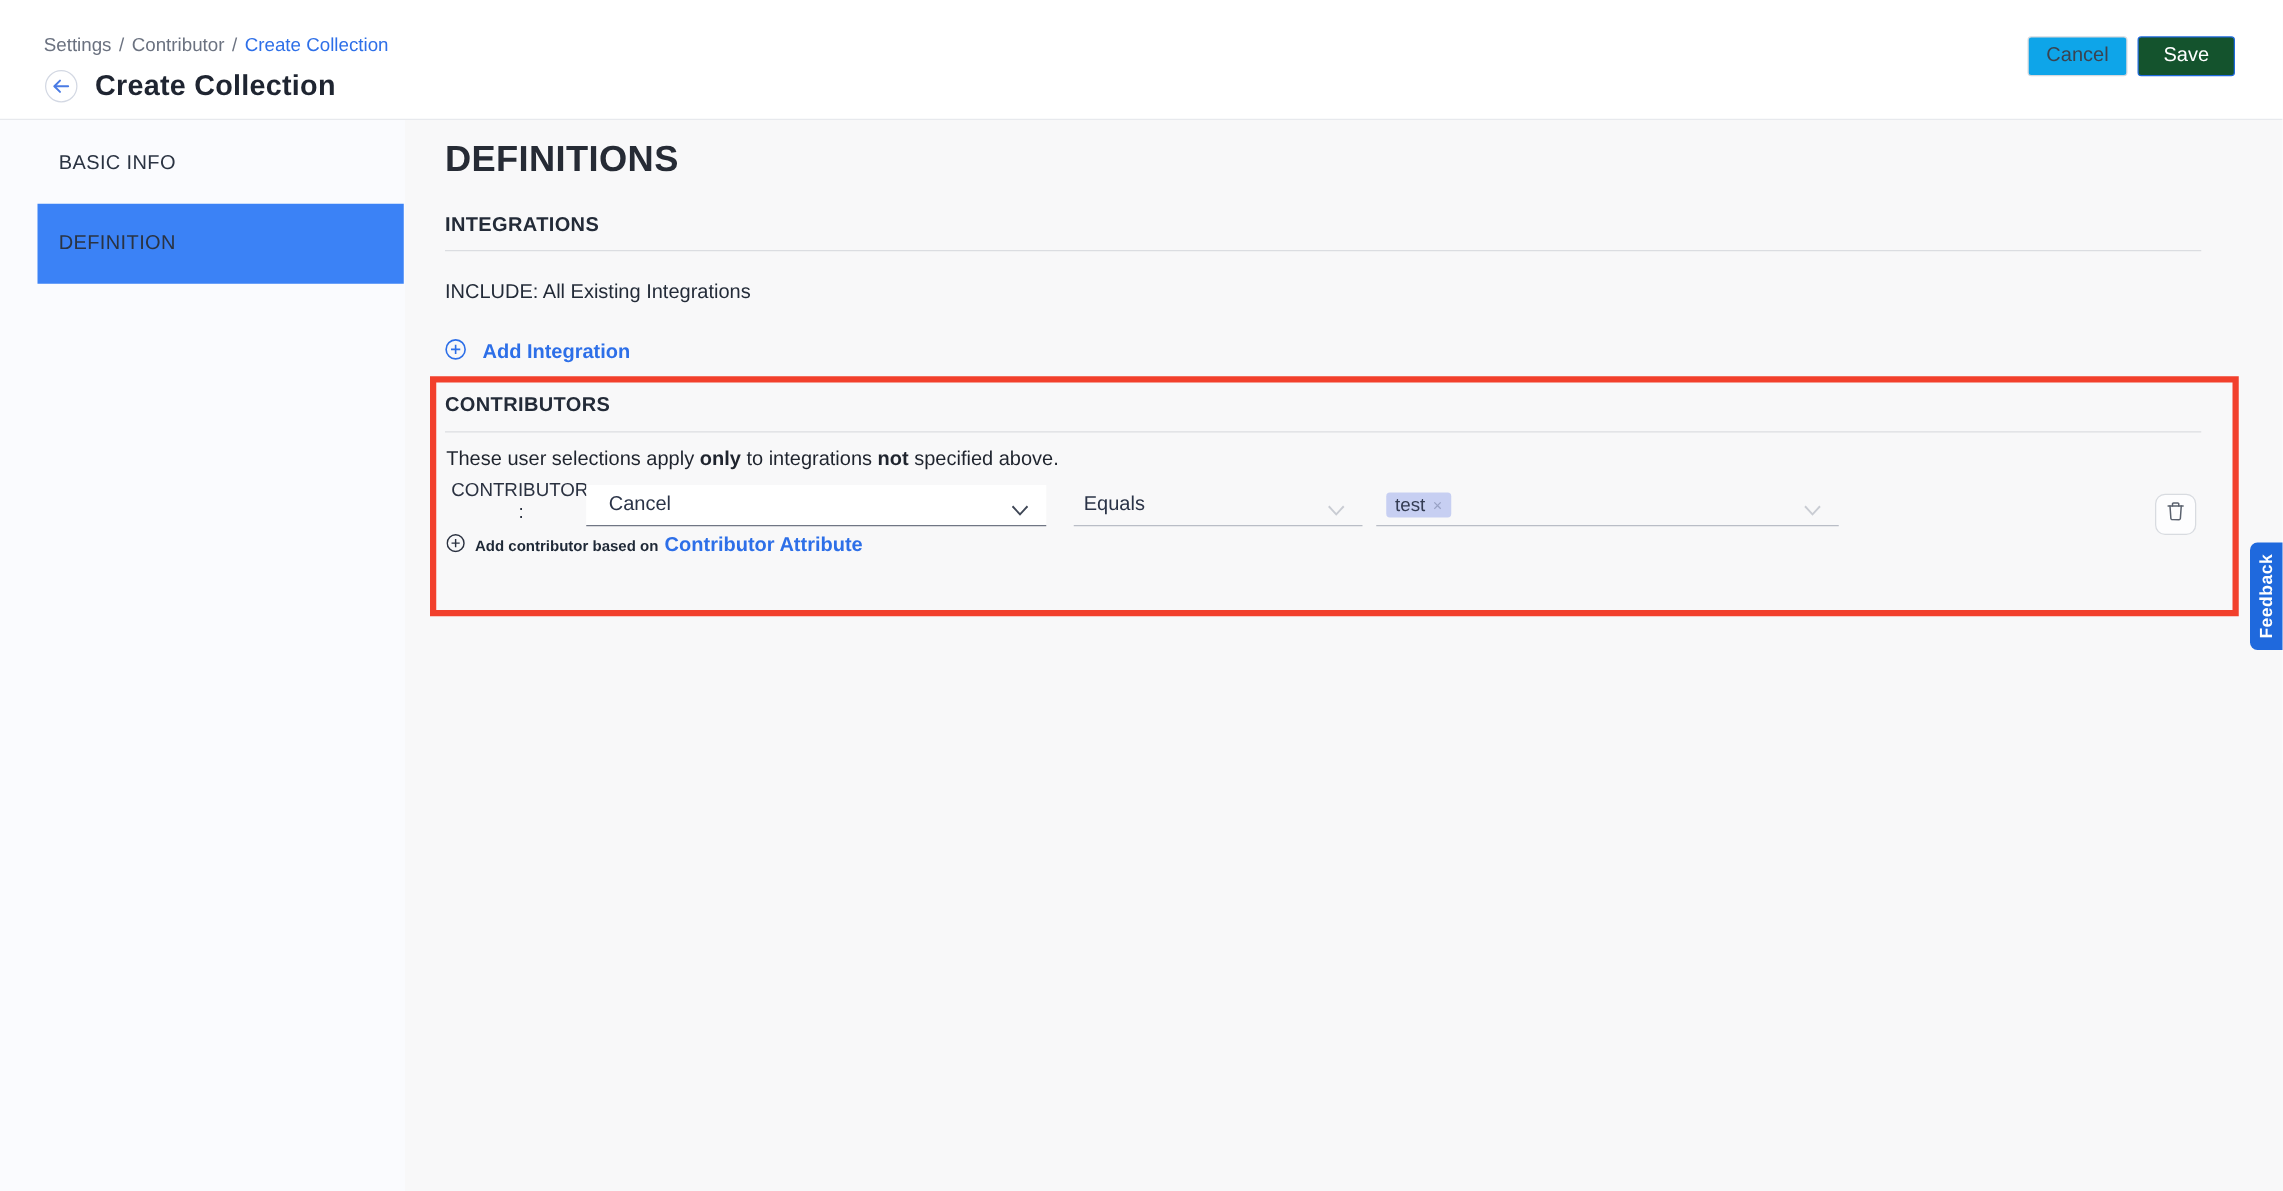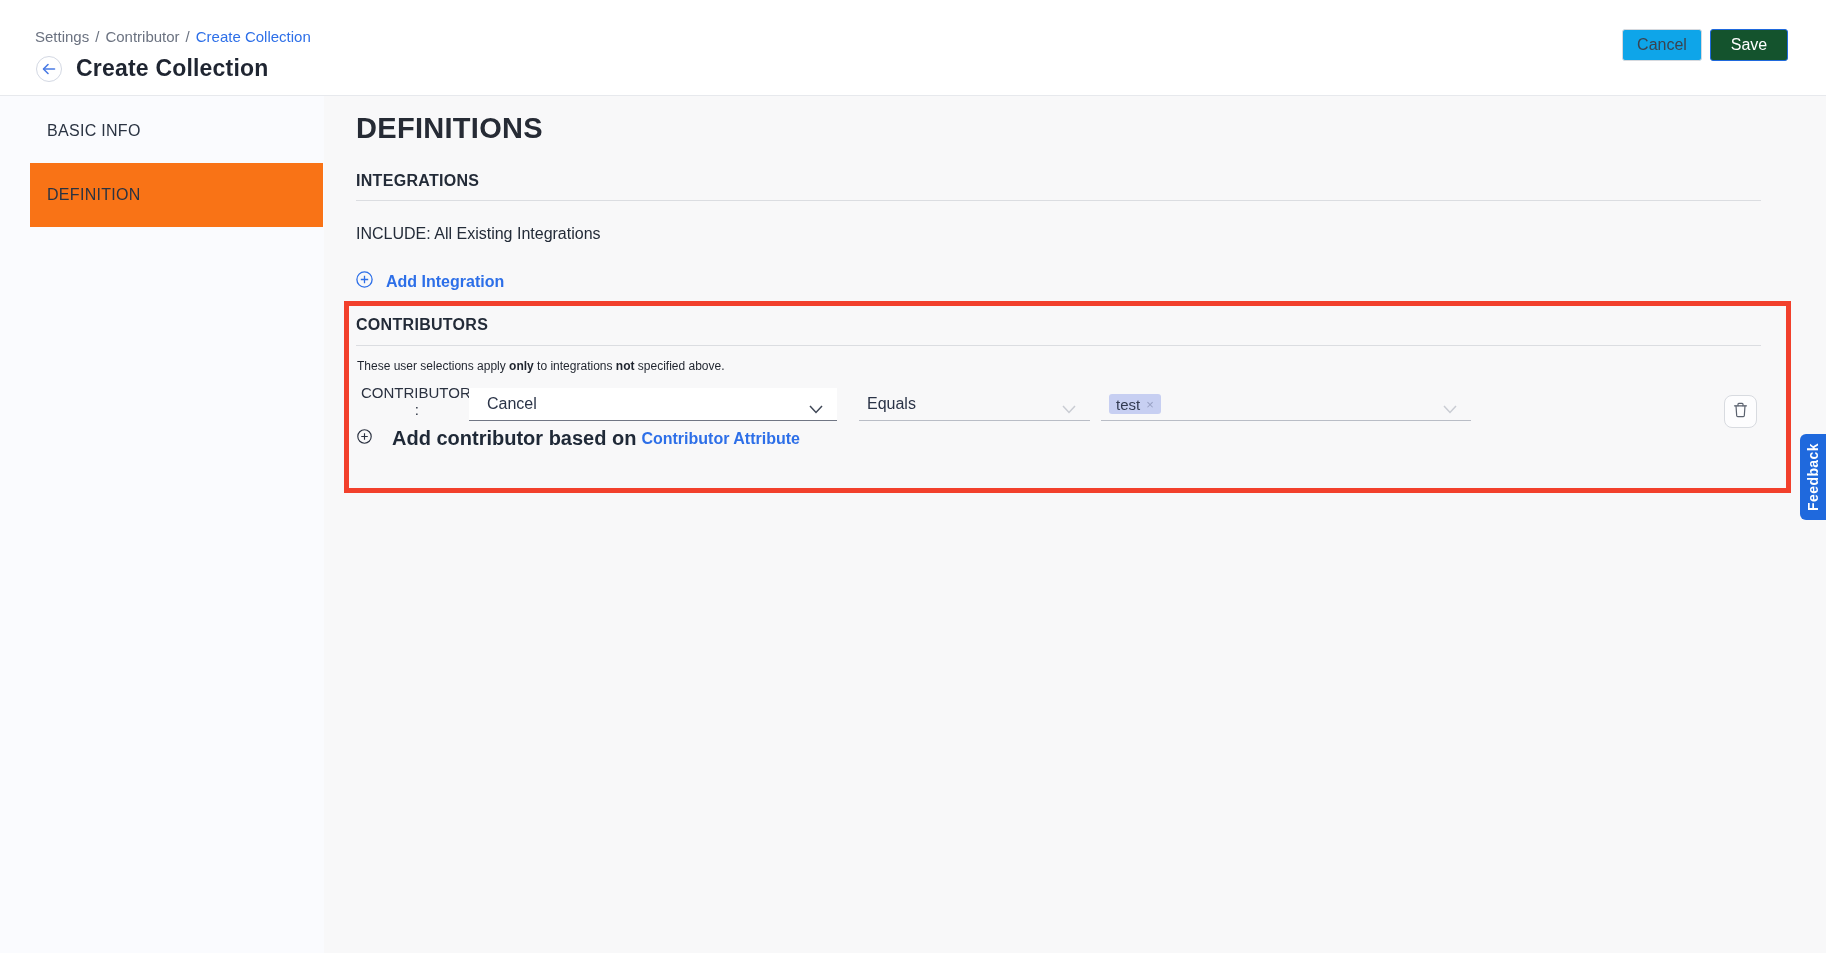--- a/index.html
+++ b/index.html
@@ -24,55 +24,55 @@
   .page-title { margin-left:14px; font-size:23px; font-weight:700; color:#1f2531; letter-spacing:0.2px; }
   .btn { position:absolute; top:29px; height:32px; border-radius:3px; font-size:16px;
     display:flex; align-items:center; justify-content:center; cursor:pointer; }
   .btn-cancel { left:1622px; width:80px; background:#0ea5e9; border:1px solid #d6d9de; color:#3a4350; }
   .btn-save { left:1710px; width:78px; background:#14532d; border:1px solid #1f69dd; color:#fff; }
   
   .sidebar { position:absolute; left:0; top:96px; width:362px; height:857px;
     background:#fafbfe; border-right:1px solid #22c55e; padding-top:3px; }
   .side-item { margin-left:30px; width:293px; height:64px; display:flex; align-items:center;
     padding-left:17px; font-size:16px; color:#2a3342; letter-spacing:0.3px; cursor:pointer; }
-  .side-item.selected { background:#f97316; }
+  .side-item.selected { background:#3b82f6; }
   
   .main { position:absolute; left:324px; top:96px; right:0; bottom:0; background:#f8f8f9; }
   .heading { position:absolute; left:32px; top:16px; font-size:29px; font-weight:600; color:#262b35; letter-spacing:0.3px; }
   .section-label { position:absolute; left:32px; font-size:16px; font-weight:600; color:#232b38; letter-spacing:0.3px; }
   .sec-integrations { top:76px; }
   .divider { position:absolute; left:32px; width:1405px; height:1px; background:#dbdde1; }
   .div-integrations { top:104px; }
   .include-line { position:absolute; left:32px; top:129px; font-size:16px; color:#232b38; }
   .add-row { position:absolute; display:flex; align-items:center; cursor:pointer; }
   .add-integration { left:32px; top:175px; }
   .add-integration .add-label { margin-left:13px; font-size:16px; font-weight:600; color:#2d6fe8; }
   
   .annotation-box { position:absolute; left:20px; top:205px; width:1447px; height:192px;
     border:5px solid #f2402c; pointer-events:none; }
   .sec-contributors { top:220px; }
   .div-contributors { top:249px; }
-  .description { position:absolute; left:33px; top:263px; font-size:12px; color:#1f242e; }
+  .description { position:absolute; left:33px; top:263px; font-size:16px; color:#1f242e; }
   .description b { font-weight:700; }
   
   .contrib-label { position:absolute; left:37px; top:288px; width:100px; font-size:15px; color:#2a3140; line-height:17px; }
   .contrib-label .colon-line { text-align:right; padding-right:42px; }
   .select { position:absolute; top:292px; height:33px; display:flex; align-items:center; cursor:pointer; }
   .select-attribute { left:145px; width:368px; background:#ffffff; border-bottom:1px solid #707684; padding-left:18px; }
   .select-operator { left:535px; width:231px; border-bottom:1px solid #b9bdc6; padding-left:8px; }
   .select-values { left:777px; width:370px; border-bottom:1px solid #b9bdc6; padding-left:8px; }
   .select .sel-text { font-size:16px; color:#2a3347; }
   .select .chev { position:absolute; right:14px; top:12px; }
   .chip { display:flex; align-items:center; background:#c7cff2; border-radius:3px; height:20px; padding:0 7px; }
   .chip .chip-label { font-size:15px; color:#333b52; }
   .chip .chip-x { margin-left:6px; font-size:13px; color:#98a1c4; cursor:pointer; }
   .trash-btn { position:absolute; left:1400px; top:299px; width:33px; height:33px; border:1px solid #d8dbe0;
     border-radius:8px; background:#fdfdfe; display:flex; align-items:center; justify-content:center; cursor:pointer; }
   .add-contrib { left:33px; top:331px; }
-  .add-contrib .txt { margin-left:20px; font-size:20px; font-weight:600; color:#1f2937; }
+  .add-contrib .txt { margin-left:8px; font-size:12px; font-weight:600; color:#1f2937; }
   .add-contrib .lnk { margin-left:5px; font-size:16px; font-weight:600; color:#2d6fe8; cursor:pointer; }
   
   .feedback-tab { position:absolute; left:1800px; top:434px; width:26px; height:86px; background:#1f69dd;
     border-radius:6px 0 0 6px; display:flex; align-items:center; justify-content:center; cursor:pointer; }
   .feedback-tab span { transform:rotate(-90deg); white-space:nowrap; color:#fff; font-size:14px; font-weight:700; letter-spacing:0.4px; }
 </style>
 </head>
 <body>
 
 <div class="header">

